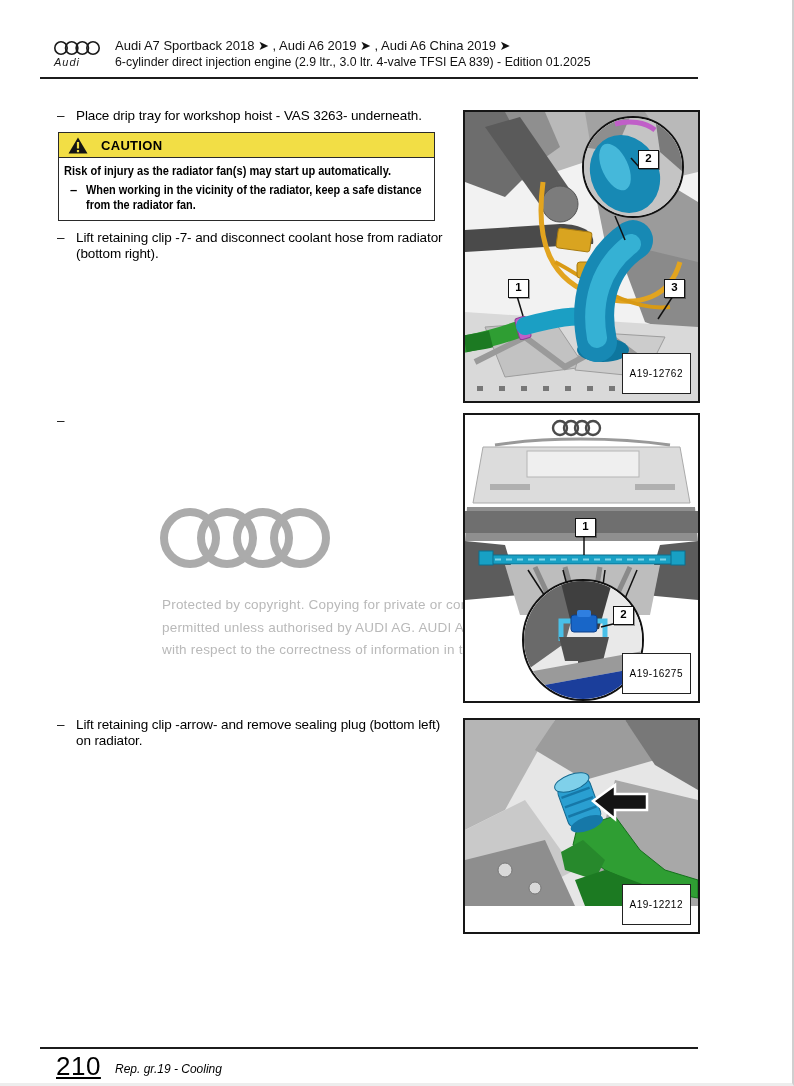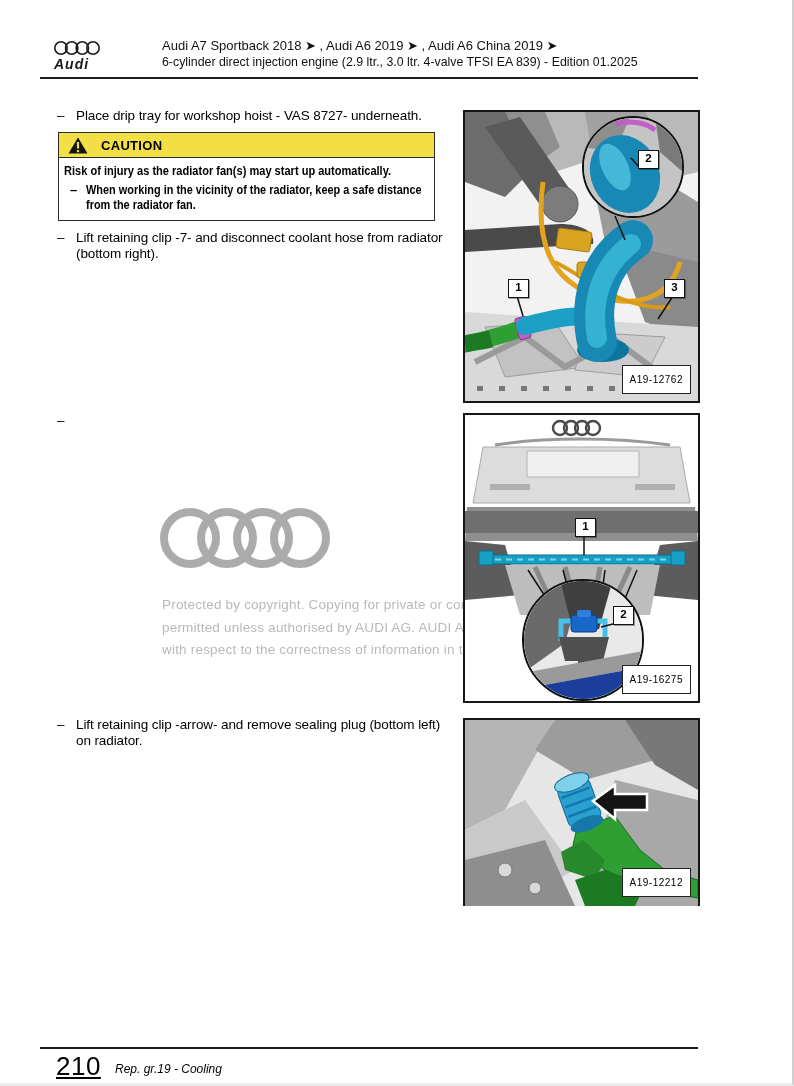--- a/index.html
+++ b/index.html
@@ -4,24 +4,24 @@
 <style>
   html,body { margin:0; padding:0; background:#ffffff; }
   .page {
     position:relative; width:794px; height:1086px; box-sizing:border-box;
     background:#ffffff; overflow:hidden; color:#000;
     font-family:"Liberation Sans","DejaVu Sans",sans-serif;
     border-right:2px solid #cfcfcf; border-bottom:3px solid #ededed;
   }
   
   .header-logo-rings { position:absolute; left:54px; top:40px; }
-  .header-brand { position:absolute; left:54px; top:56px; font-size:14px; font-weight:bold;
+  .header-brand { position:absolute; left:54px; top:56px; font-size:11px; font-weight:normal;
                   font-style:italic; letter-spacing:1px; color:#1a1a1a; }
   .header-titles { position:absolute; left:115px; top:38px; font-size:13px; line-height:16px;
-                   white-space:nowrap; color:#111;margin-left:47px; }
+                   white-space:nowrap; color:#111; }
   .title-line-2 { transform:scaleX(.95); transform-origin:0 0; }
   .rule { position:absolute; left:40px; width:658px; height:2px; background:#1c1c1c; }
   .rule-top { top:77px; } .rule-bottom { top:1047px; }
   
   .step { position:absolute; left:57px; width:398px; display:flex; font-size:13.5px;
           line-height:16px; letter-spacing:-0.1px; }
   .step-marker { width:19px; flex:none; }
   #step1 { top:108px; } #step2 { top:230px; } #step3 { top:413px; } #step4 { top:717px; }
   
   .caution { position:absolute; left:58px; top:132px; width:377px; box-sizing:border-box;
@@ -34,27 +34,27 @@
   .caution-item { display:flex; }
   .caution-item .step-marker { width:22px; padding-left:6px; box-sizing:border-box; }
   .caution-item-text { flex:none; width:408px; transform:scaleX(.84); transform-origin:0 0; }
   
   .watermark-rings { position:absolute; left:160px; top:506px; }
   .watermark-text { position:absolute; left:162px; top:594px; font-size:13.5px; line-height:22.5px;
                     color:#b9b9b9; letter-spacing:0.2px; white-space:nowrap; }
   
   .figure { position:absolute; left:463px; width:237px; box-sizing:border-box;
             border:2px solid #161616; background:#fff; }
-  #fig1 { top:110px; height:293px; } #fig2 { top:413px; height:290px; } #fig3 { top:718px; height:188px;text-align:right; }
+  #fig1 { top:110px; height:293px; } #fig2 { top:413px; height:290px; } #fig3 { top:718px; height:216px;text-align:right; }
   .fig-art { display:block; }
   .callout { position:absolute; width:19px; height:17px; border:1px solid #111; background:#fff;
              font-size:11.5px; font-weight:bold; line-height:15px; text-align:center;
              box-shadow:1px 1px 0 rgba(0,0,0,.35); }
   .fig-label { position:absolute; right:7px; bottom:7px; border:1px solid #222; background:#fff;
-               padding:8px 7px; font-size:10px; letter-spacing:0.5px; }
+               padding:14px 7px; font-size:10px; letter-spacing:0.5px; }
   
   .footer-page-number { position:absolute; left:56px; top:1051px; font-size:26px; letter-spacing:0.5px;text-decoration:underline; }
   .footer-chapter { position:absolute; left:115px; top:1062px; font-size:12px;font-style:italic; }
 </style>
 </head>
 <body>
 
 <div class="page">
 
   <svg class="header-logo-rings" width="46" height="16" viewBox="0 0 46 16">
@@ -82,21 +82,21 @@
     </g>
   </svg>
   <div class="watermark-text">
     <div>Protected by copyright. Copying for private or commer</div>
     <div>permitted unless authorised by AUDI AG. AUDI AG doe</div>
     <div>with respect to the correctness of information in this d</div>
   </div>
 
   <div class="step" id="step1">
     <span class="step-marker">–</span>
-    <span class="step-text">Place drip tray for workshop hoist - VAS 8727- underneath.</span>
+    <span class="step-text">Place drip tray for workshop hoist - VAS 3263- underneath.</span>
   </div>
 
   <div class="caution">
     <div class="caution-header">
       <svg width="20" height="17" viewBox="0 0 20 17">
         <polygon points="10,0.5 19.5,16.5 0.5,16.5" fill="#141414"></polygon>
         <rect x="8.9" y="5" width="2.2" height="6.5" fill="#f2de45"></rect>
         <rect x="8.9" y="13" width="2.2" height="2.2" fill="#f2de45"></rect>
       </svg>
       <span class="caution-title">CAUTION</span>

